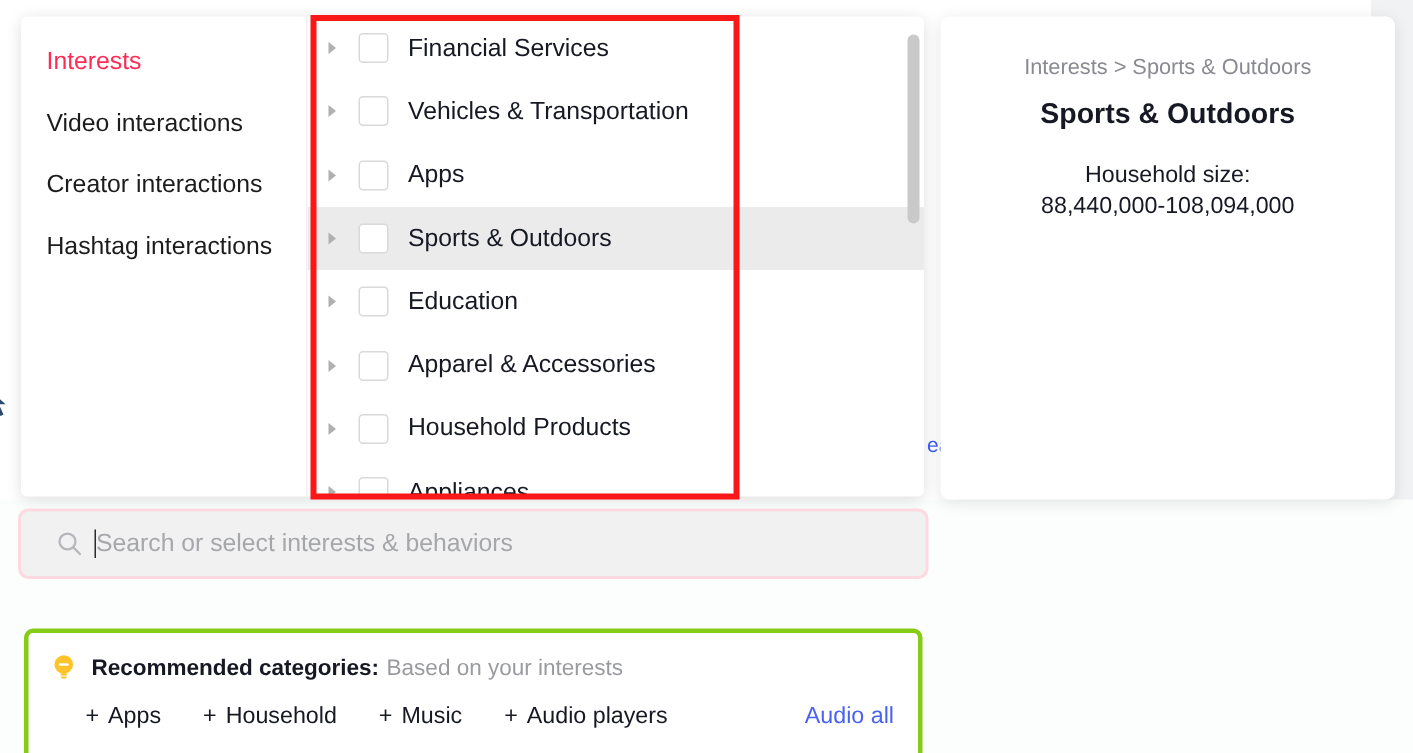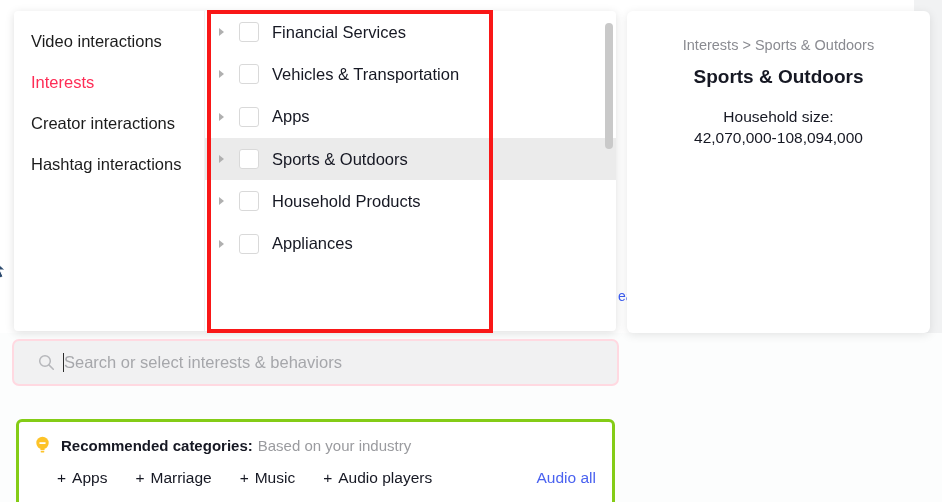--- a/index.html
+++ b/index.html
@@ -258,26 +258,26 @@
 </style>
 </head>
 <body>
 
 <div class="bg-right-band"></div>
 <div class="bg-lower"></div>
 
 <div class="panel">
 
   <div class="panel-nav">
+    <div class="nav-item active">
+      <span>Interests</span>
+    </div>
     <div class="nav-item">
       <span>Video interactions</span>
     </div>
-    <div class="nav-item active">
-      <span>Interests</span>
-    </div>
     <div class="nav-item">
       <span>Creator interactions</span>
     </div>
     <div class="nav-item">
       <span>Hashtag interactions</span>
     </div>
   </div>
 
   <div class="panel-list">
 
@@ -314,21 +314,39 @@
     <div class="cat-row selected">
       <span class="caret">
         <svg width="8" height="10" viewBox="0 0 8 10">
             <path d="M1 1 L6 5 L1 9 Z" fill="#b0b0b0"></path>
           </svg>
       </span>
       <span class="cbox"></span>
       <span class="cat-label">Sports &amp; Outdoors</span>
     </div>
 
-
+    <div class="cat-row">
+      <span class="caret">
+        <svg width="8" height="10" viewBox="0 0 8 10">
+            <path d="M1 1 L6 5 L1 9 Z" fill="#b0b0b0"></path>
+          </svg>
+      </span>
+      <span class="cbox"></span>
+      <span class="cat-label">Education</span>
+    </div>
+
+    <div class="cat-row">
+      <span class="caret">
+        <svg width="8" height="10" viewBox="0 0 8 10">
+            <path d="M1 1 L6 5 L1 9 Z" fill="#b0b0b0"></path>
+          </svg>
+      </span>
+      <span class="cbox"></span>
+      <span class="cat-label">Apparel &amp; Accessories</span>
+    </div>
 
     <div class="cat-row">
       <span class="caret">
         <svg width="8" height="10" viewBox="0 0 8 10">
             <path d="M1 1 L6 5 L1 9 Z" fill="#b0b0b0"></path>
           </svg>
       </span>
       <span class="cbox"></span>
       <span class="cat-label">Household Products</span>
     </div>
@@ -348,21 +366,21 @@
     </div>
   </div>
 </div>
 
 <div class="clipped-link">ea</div>
 
 <div class="detail-card">
   <div class="breadcrumb">Interests &gt; Sports &amp; Outdoors</div>
   <div class="detail-title">Sports &amp; Outdoors</div>
   <div class="audience-label">Household size:</div>
-  <div class="audience-value">42,070,000-108,094,000</div>
+  <div class="audience-value">88,440,000-108,094,000</div>
 </div>
 
 <div class="red-box"></div>
 
 <div class="search-wrap">
   <span class="search-icon">
     <svg width="17" height="17" viewBox="0 0 17 17">
       <circle cx="7" cy="7" r="5.3" fill="none" stroke="#b6b7bb" stroke-width="1.5"></circle>
       <line x1="10.9" y1="10.9" x2="15.3" y2="15.3" stroke="#b6b7bb" stroke-width="1.5" stroke-linecap="round"></line>
     </svg>
@@ -375,28 +393,28 @@
   <div class="rec-head">
     <span class="bulb-icon">
       <svg width="17" height="19" viewBox="0 0 17 19">
         <circle cx="8.5" cy="7" r="6.2" fill="#fdc328"></circle>
         <rect x="5.2" y="6.2" width="6.6" height="1.7" rx="0.8" fill="#ffffff"></rect>
         <rect x="6.3" y="12.8" width="4.4" height="1.5" rx="0.7" fill="#fdc328"></rect>
         <rect x="6.6" y="15" width="3.8" height="1.4" rx="0.7" fill="#fdc328"></rect>
       </svg>
     </span>
     <span class="rec-title">Recommended categories:</span>
-    <span class="rec-sub">Based on your industry</span>
+    <span class="rec-sub">Based on your interests</span>
   </div>
   <div class="rec-chips">
     <span class="chip">
       <span class="plus">+</span><span>Apps</span>
     </span>
     <span class="chip">
-      <span class="plus">+</span><span>Marriage</span>
+      <span class="plus">+</span><span>Household</span>
     </span>
     <span class="chip">
       <span class="plus">+</span><span>Music</span>
     </span>
     <span class="chip">
       <span class="plus">+</span><span>Audio players</span>
     </span>
     <span class="show-all">Audio all</span>
   </div>
 </div>

